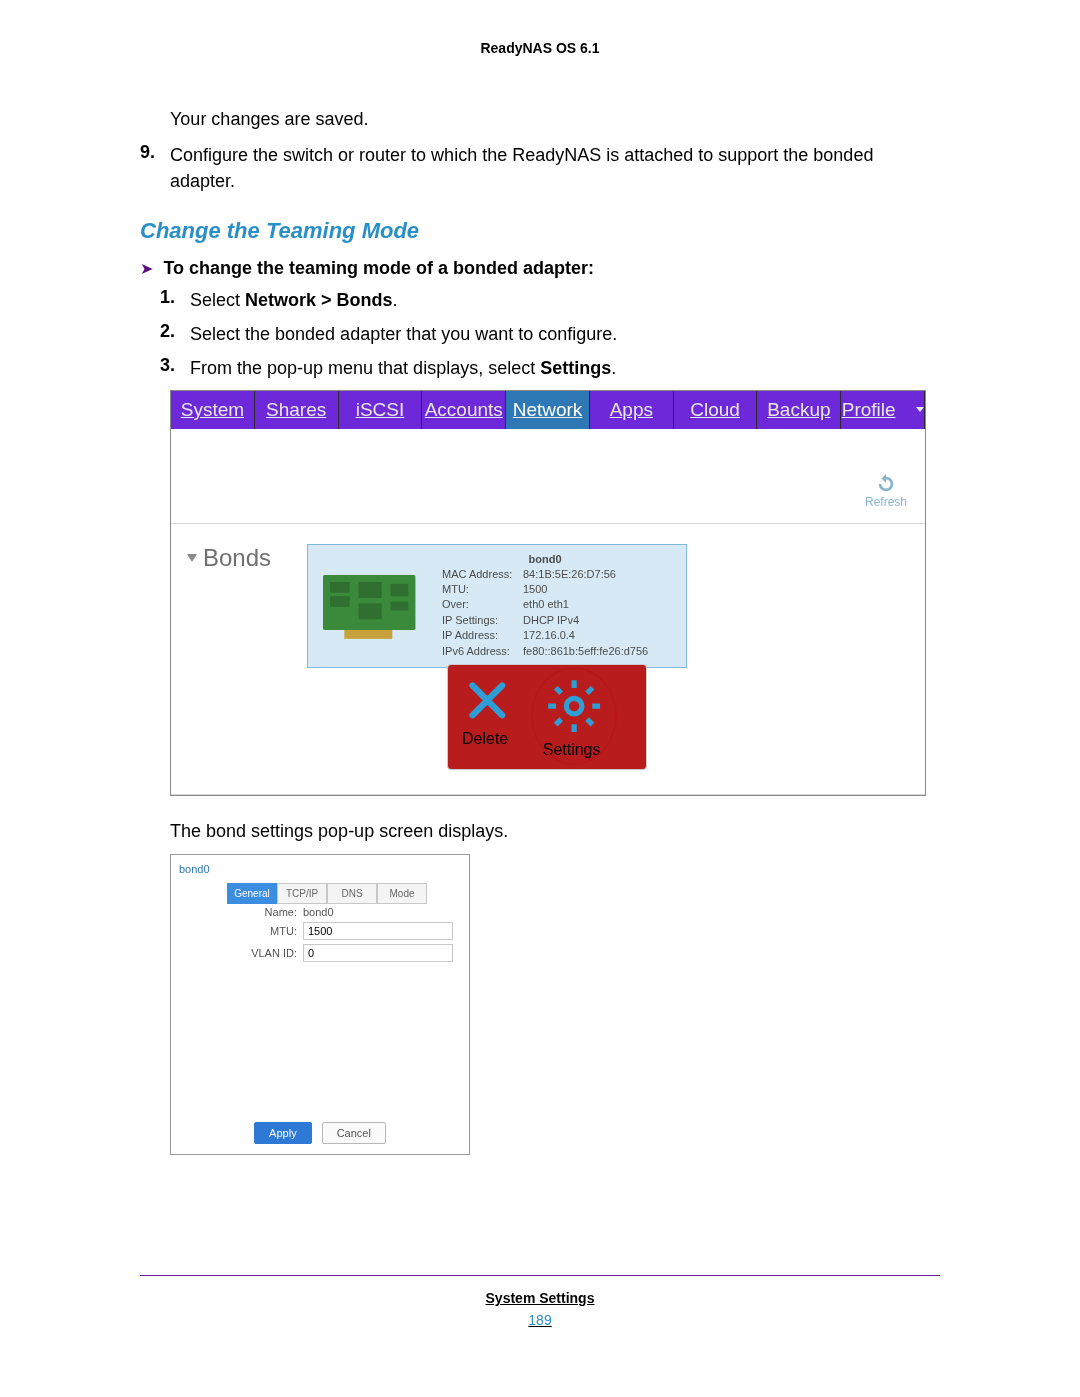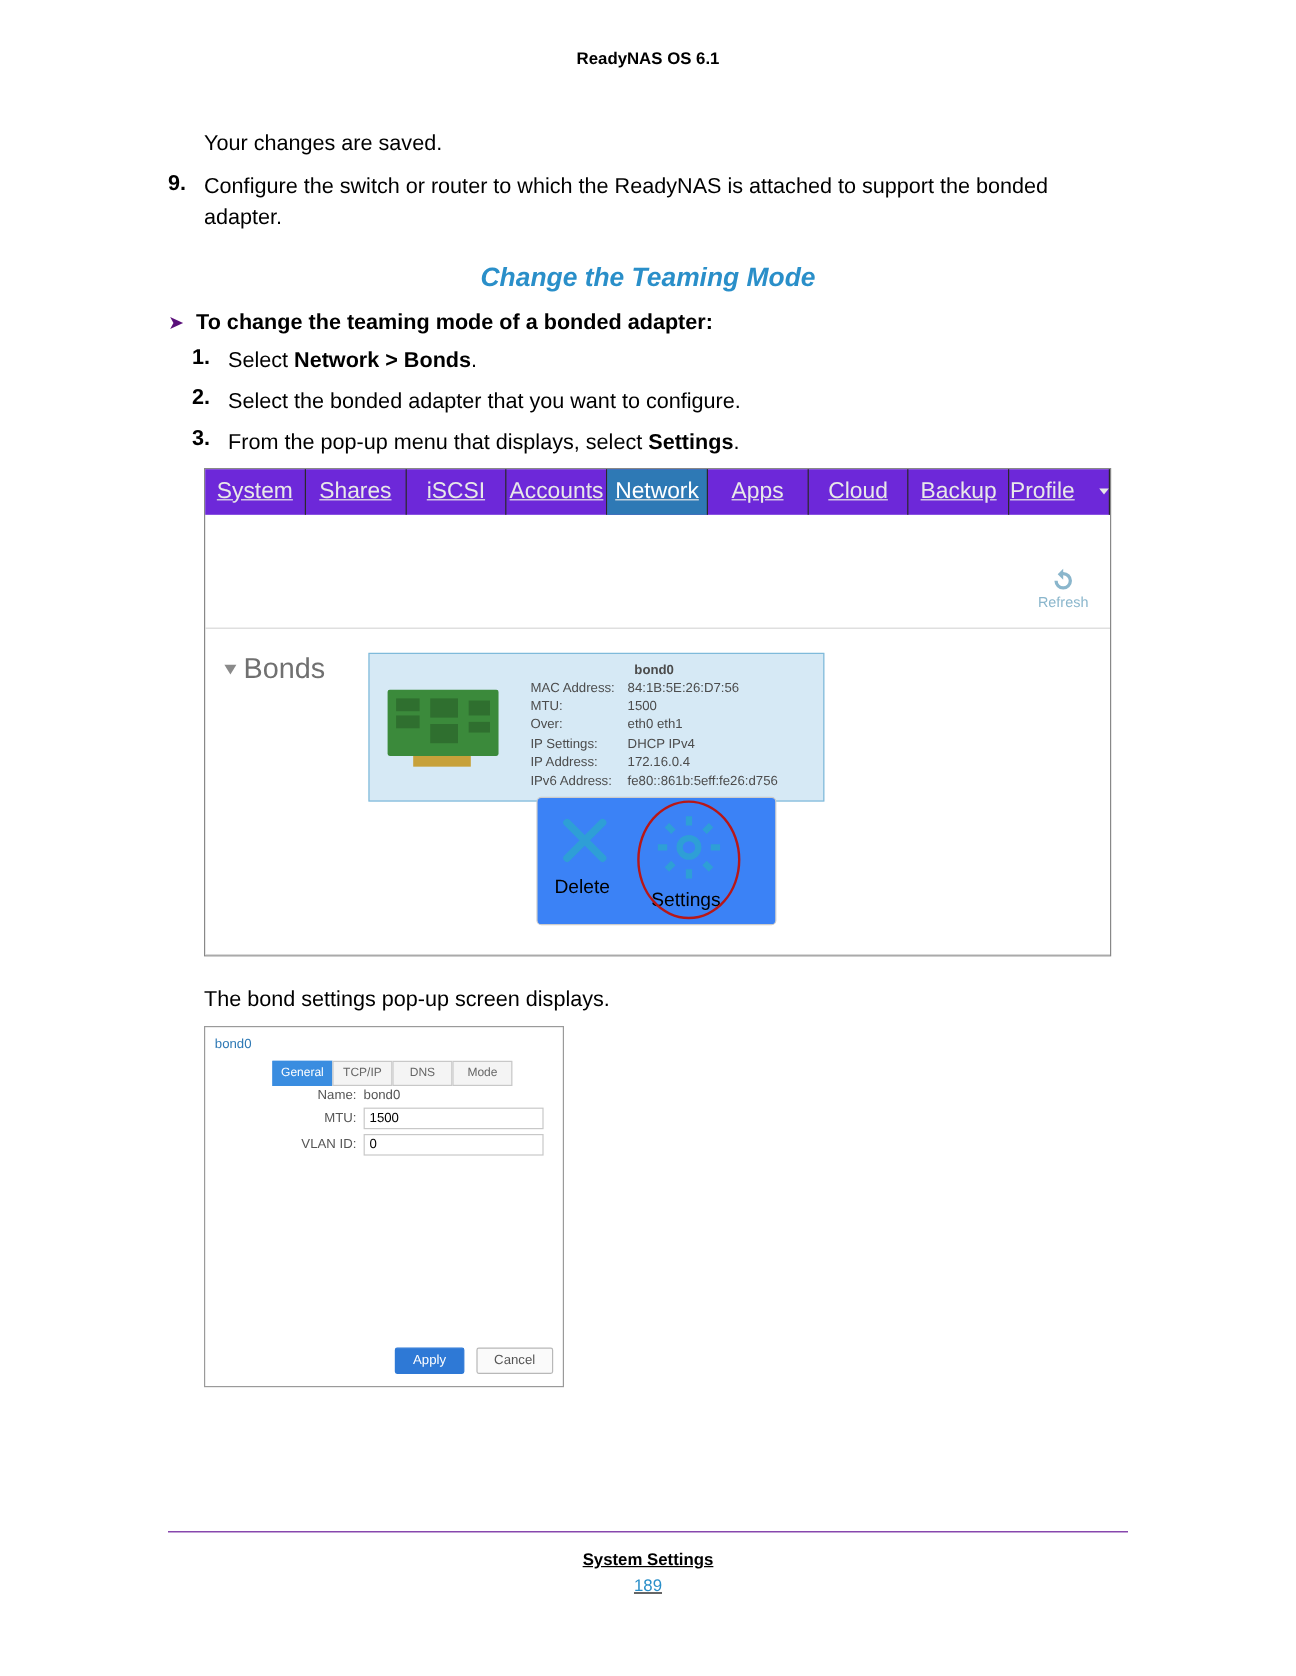--- a/index.html
+++ b/index.html
@@ -40,21 +40,20 @@
     font-size: 18px;
     line-height: 1.45;
   }
   .section-title {
     color: #2a8fc9;
     font-weight: bold;
     font-style: italic;
     font-size: 22px;
     margin-top: 24px;
     margin-bottom: 14px;
-    text-align: center;
   }
   .proc-head {
     display: flex;
     align-items: baseline;
     gap: 10px;
     margin-bottom: 8px;
   }
   .proc-head .arrow {
     color: #5a0f7a;
     font-size: 16px;
@@ -185,21 +184,21 @@
   }
   .popup-wrap {
     position: relative;
     margin-left: 140px;
     margin-top: -4px;
     width: 200px;
     display: flex;
     gap: 30px;
     padding: 10px 14px 10px;
     border: 1px solid #ccc;
-    background: #3b82f6;
+    background: #b91c1c;
     border-radius: 4px;
   }
 
   
   .shot2 {
     border: 1px solid #9a9a9a;
     margin-left: 30px;
     width: 300px;
     background: #fff;
     margin-top: 6px;
@@ -246,21 +245,21 @@
   }
   .form-row .val-static { font-size: 11px; }
   .form-row input {
     border: 1px solid #c8c8c8;
     font-size: 11px;
     padding: 2px 4px;
     width: 150px;
   }
   .dlg-buttons {
     display: flex;
-    justify-content: flex-end;
+    justify-content: center;
     gap: 10px;
     margin-top: 160px;
   }
   .dlg-buttons button {
     font-size: 11px;
     padding: 4px 14px;
     border: 1px solid #b8b8b8;
     border-radius: 2px;
     background: #fafafa;
     cursor: pointer;

